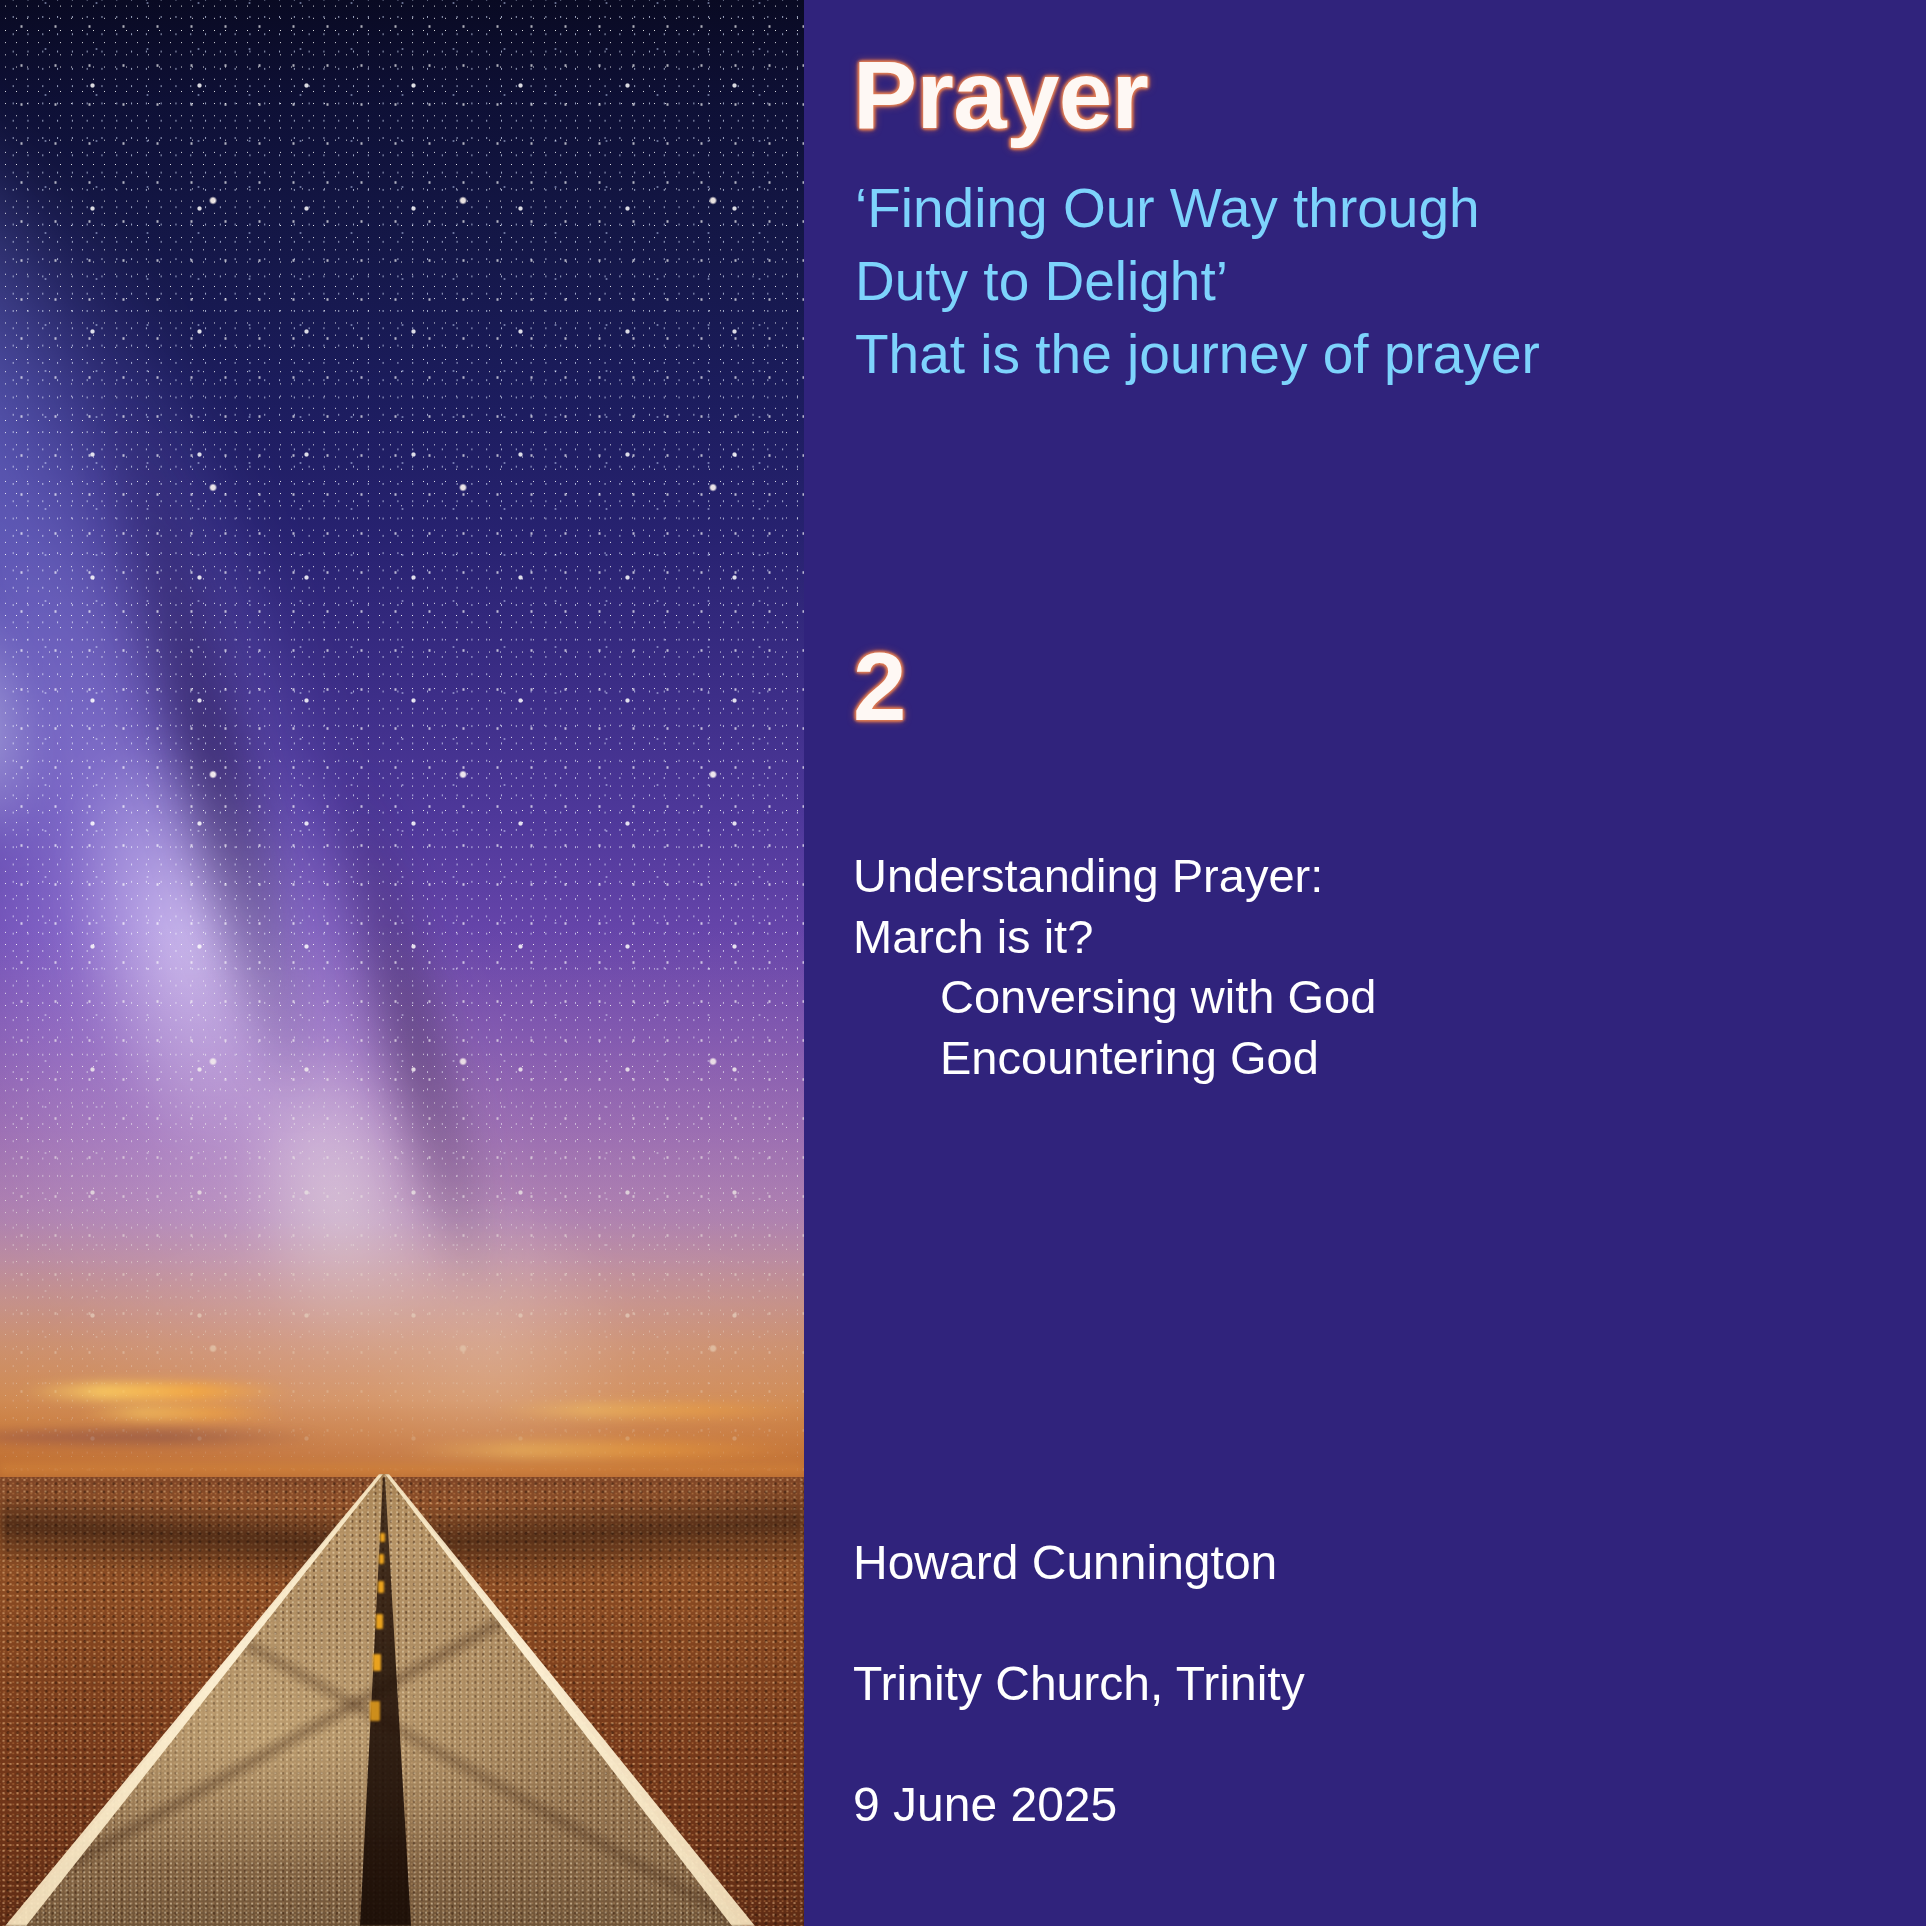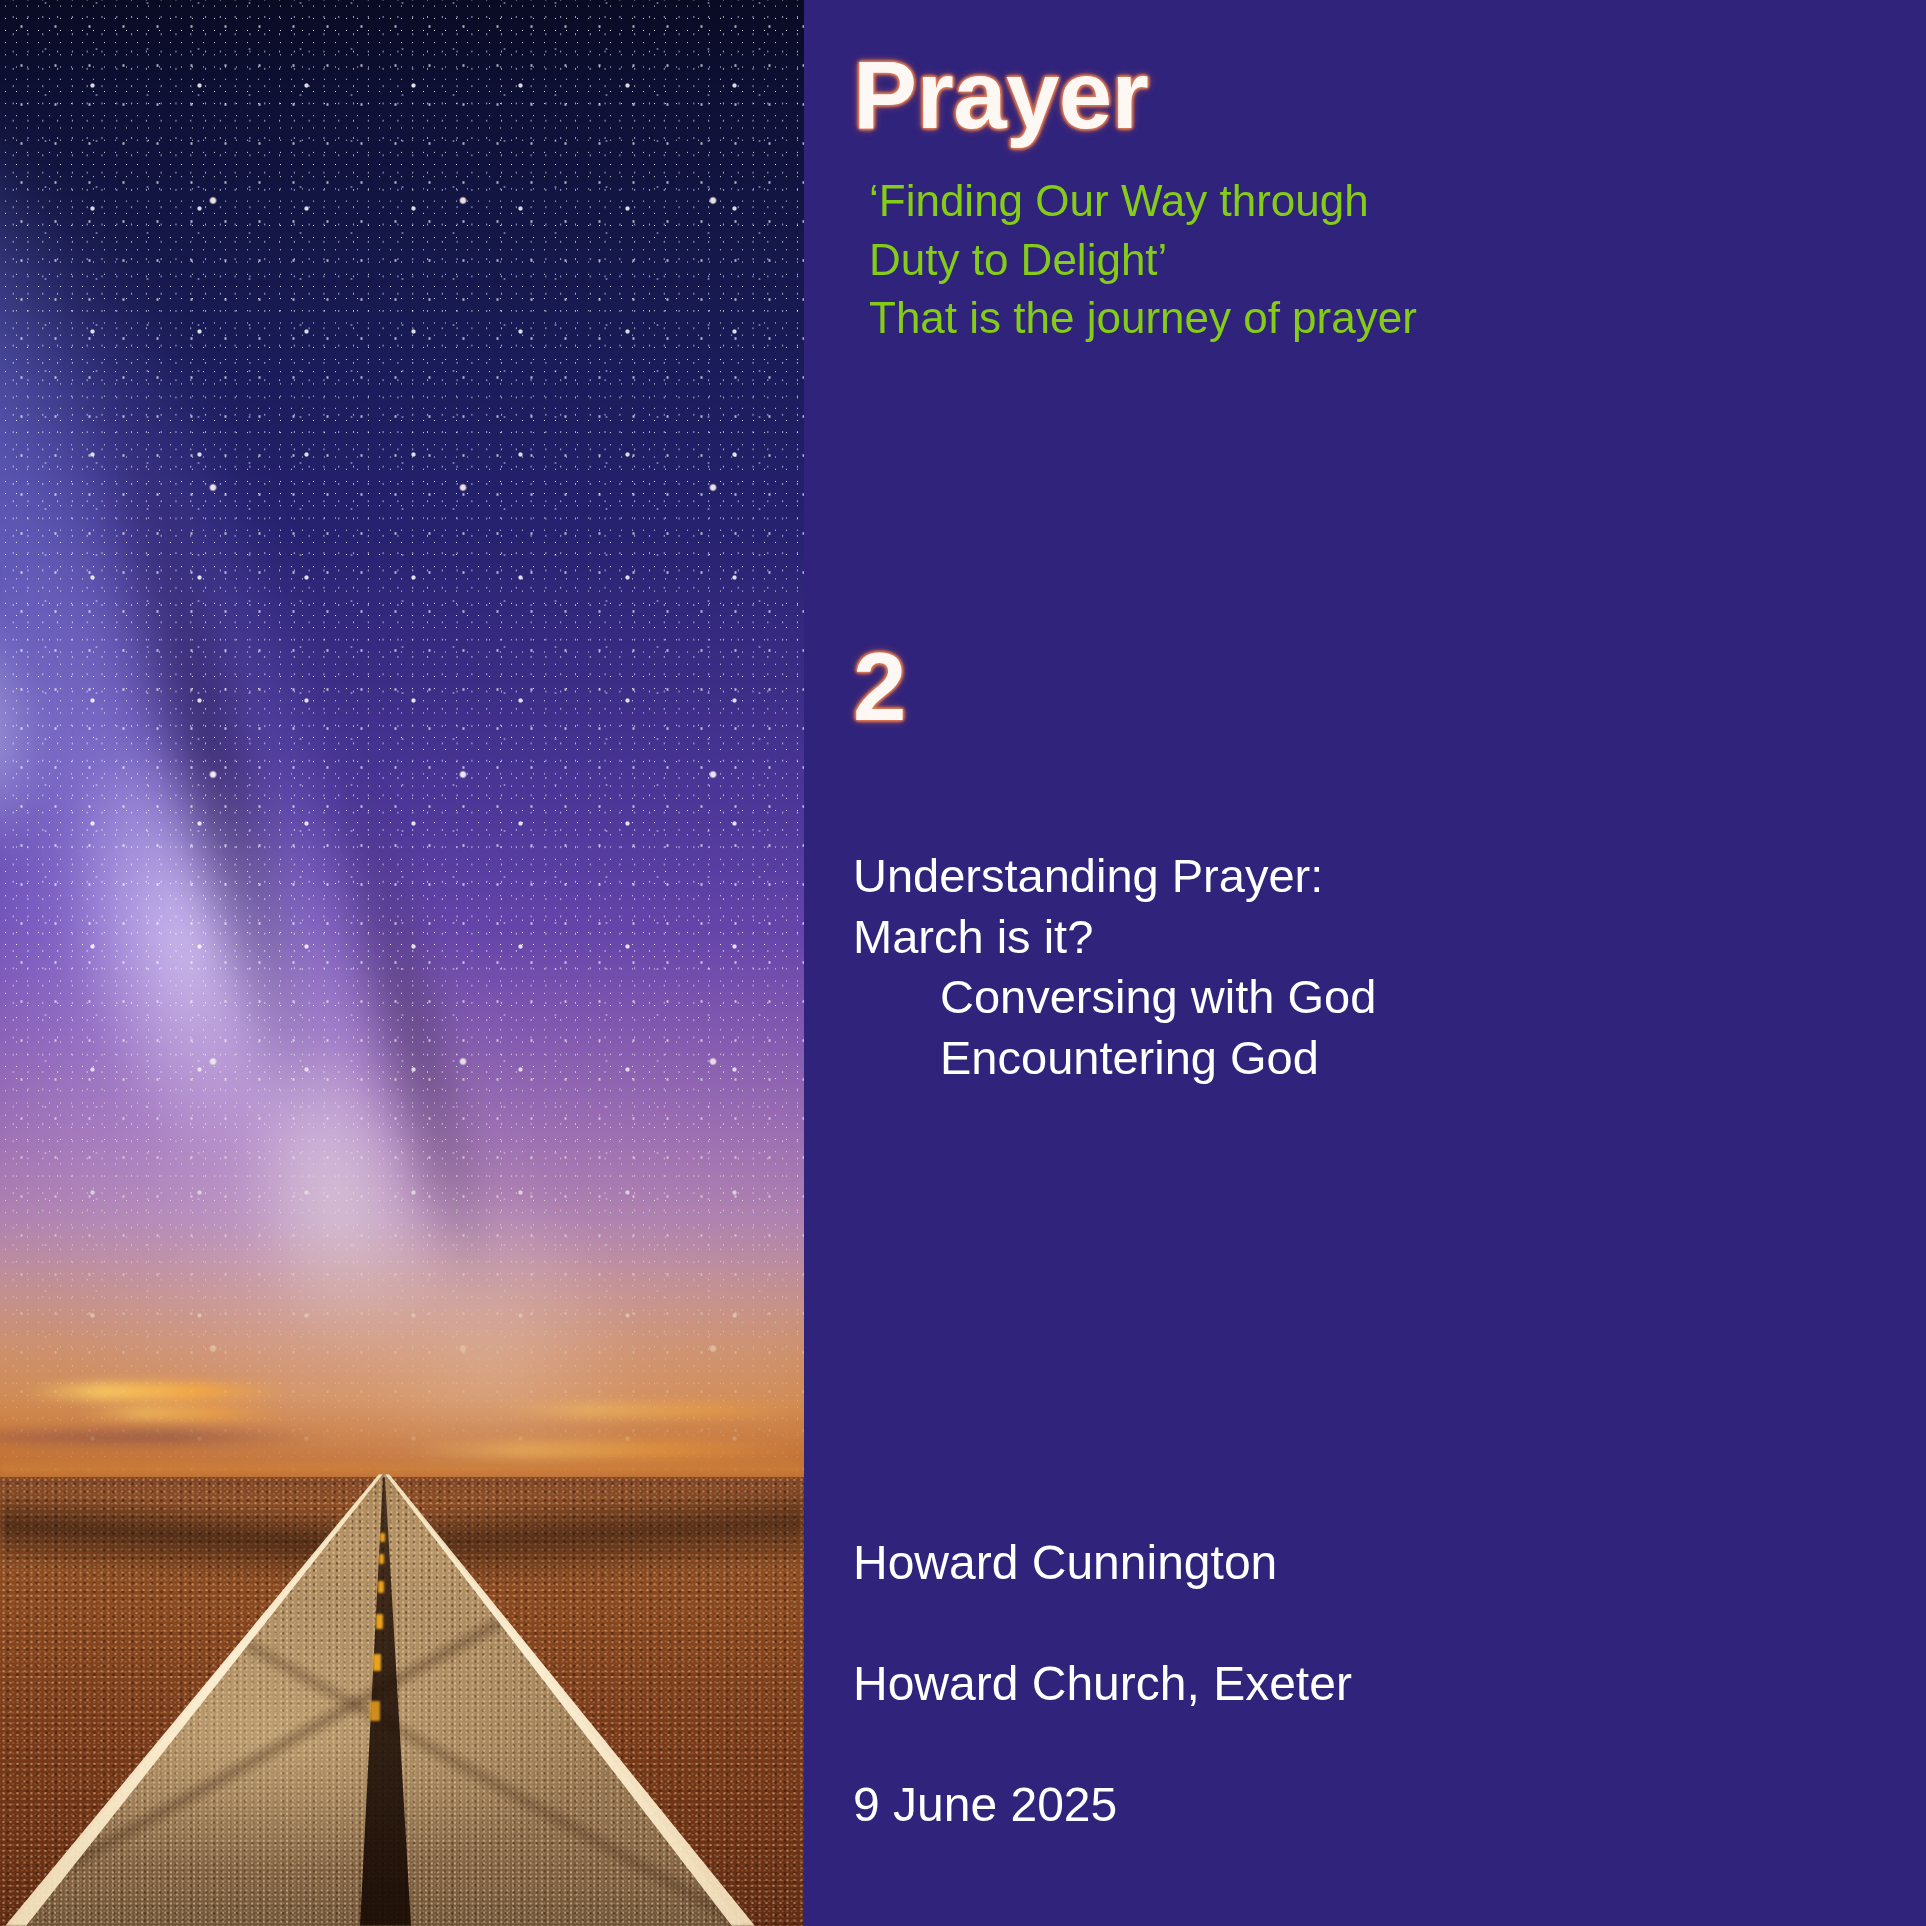--- a/index.html
+++ b/index.html
@@ -164,21 +164,21 @@
   .hl{color:#FEF8F4;font-weight:bold;
     text-shadow:
       0 0 4.5px rgba(226,126,86,.95),
       0 0 9px rgba(221,112,70,.85),
       1.3px 0 3.2px rgba(226,126,86,.9),
       -1.3px 0 3.2px rgba(226,126,86,.9),
       0 1.3px 3.2px rgba(226,126,86,.9),
       0 -1.3px 3.2px rgba(226,126,86,.9);}
 
   .title{position:absolute;top:46px;left:0;font-size:96px;line-height:1.02;letter-spacing:-0.6px;}
-  .sub{position:absolute;top:172px;left:16px;color:#84cc16;font-size:44px;line-height:1.33;
+  .sub{position:absolute;top:172px;left:2px;color:#7dd3fc;font-size:55px;line-height:1.33;
     font-stretch:condensed;white-space:pre-line;}
   .num{position:absolute;top:639px;left:0;font-size:96px;line-height:1;}
   .body{position:absolute;top:846px;left:0;color:#FFFFFF;font-size:47px;line-height:1.29;
     font-stretch:condensed;}
   .body .ind{padding-left:87px;display:block;}
   .foot{position:absolute;top:1473px;left:0;color:#FFFFFF;font-size:48px;line-height:1.26;
     font-stretch:condensed;white-space:pre-line;}
 </style>
 </head>
 <body>
@@ -238,21 +238,21 @@
 
       <div class="body">
         <span>Understanding Prayer:</span><br>
         <span>March is it?</span><br>
         <span class="ind">Conversing with God</span>
         <span class="ind">Encountering God</span>
       </div>
 
       <div class="foot">
         <span>Howard Cunnington</span><br>
-        <span>Howard Church, Exeter</span><br>
+        <span>Trinity Church, Trinity</span><br>
         <span>9 June 2025</span>
       </div>
 
     </div>
   </div>
 
 </div>
 
 
 </body></html>

